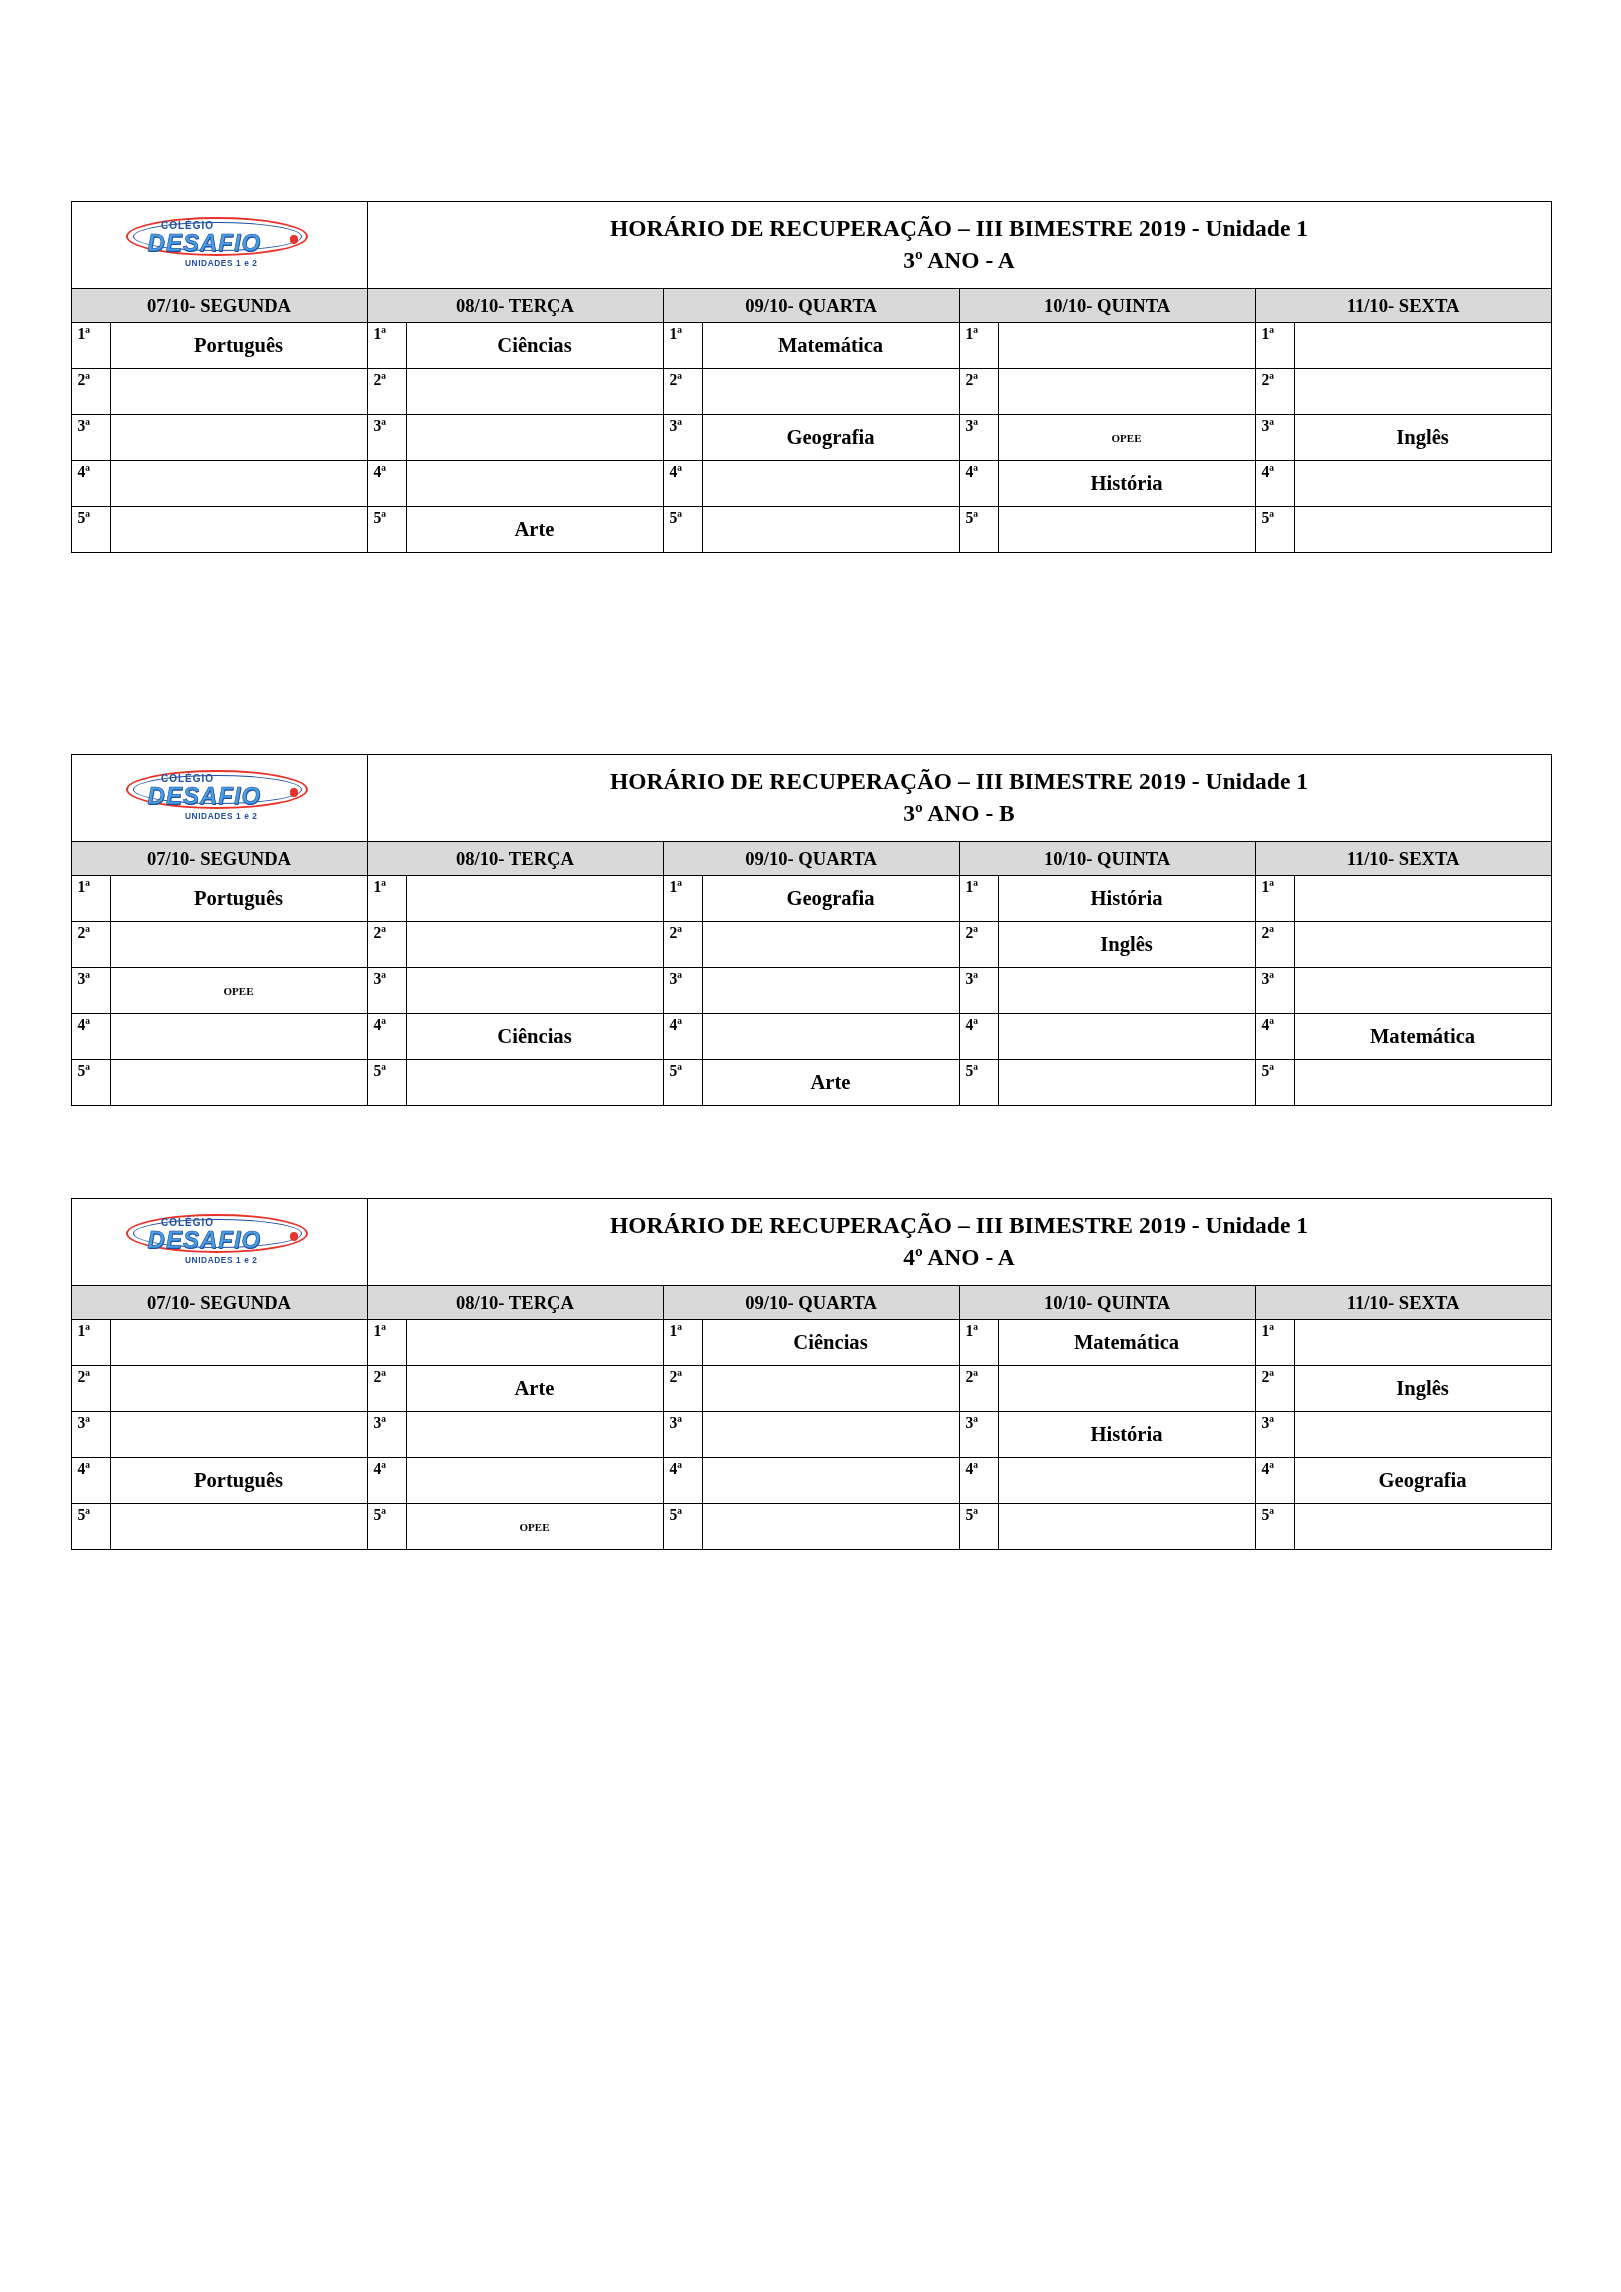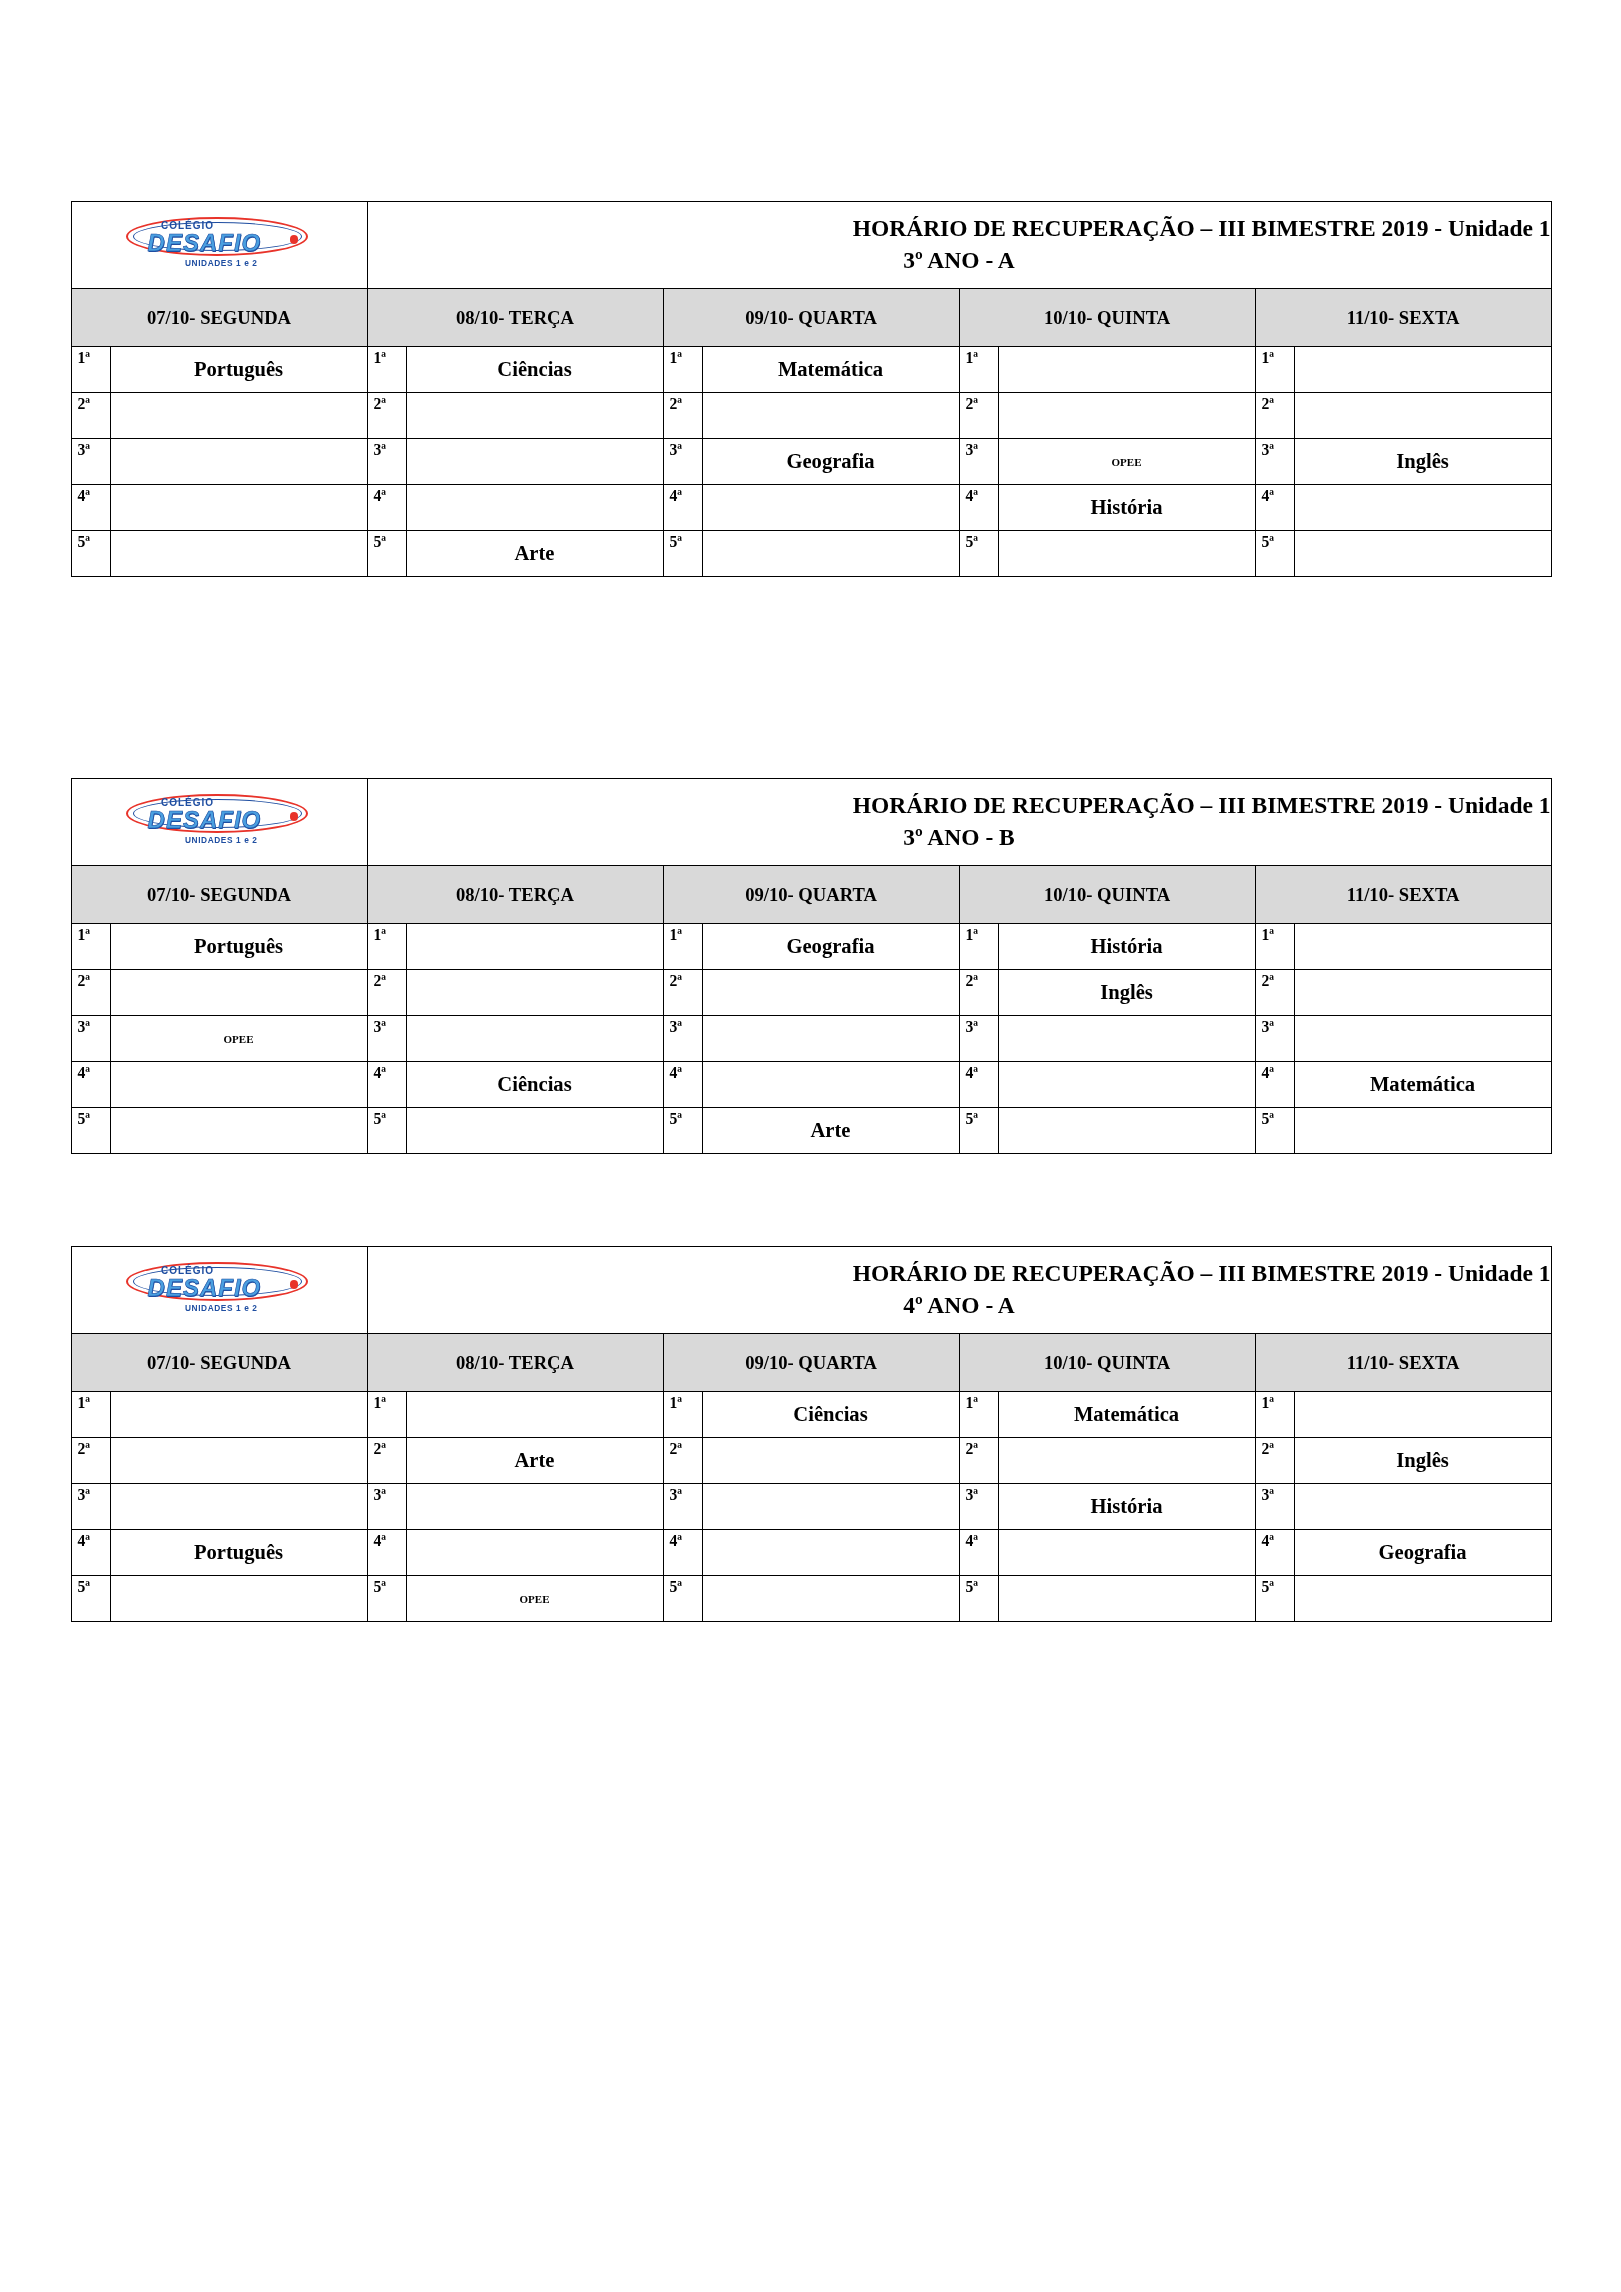--- a/index.html
+++ b/index.html
@@ -107,31 +107,31 @@
     color: #1f4ea1;
     padding-left: 28px;
   }
   .title-cell {
     text-align: center;
     font-size: 23.5px;
     font-weight: bold;
     line-height: 1.35;
     padding: 5.9px 0 7.8px 0;
   }
-  .title-cell .line1 { display: block; text-align: right; }
+  .title-cell .line1 { display: block; }
   .title-cell .line2 { display: block; }
 
   
   tr.days td {
     background: #d9d9d9;
     text-align: center;
     font-size: 18.6px;
     font-weight: bold;
     height: 33px;
-    padding: 12px 0;
+    padding: 0 0;
   }
   
   tr.slot td.num {
     width: 39px;
     font-size: 15.7px;
     font-weight: bold;
     vertical-align: top;
     padding: 2.9px 0 0 5.9px;
     line-height: 1;
   }

